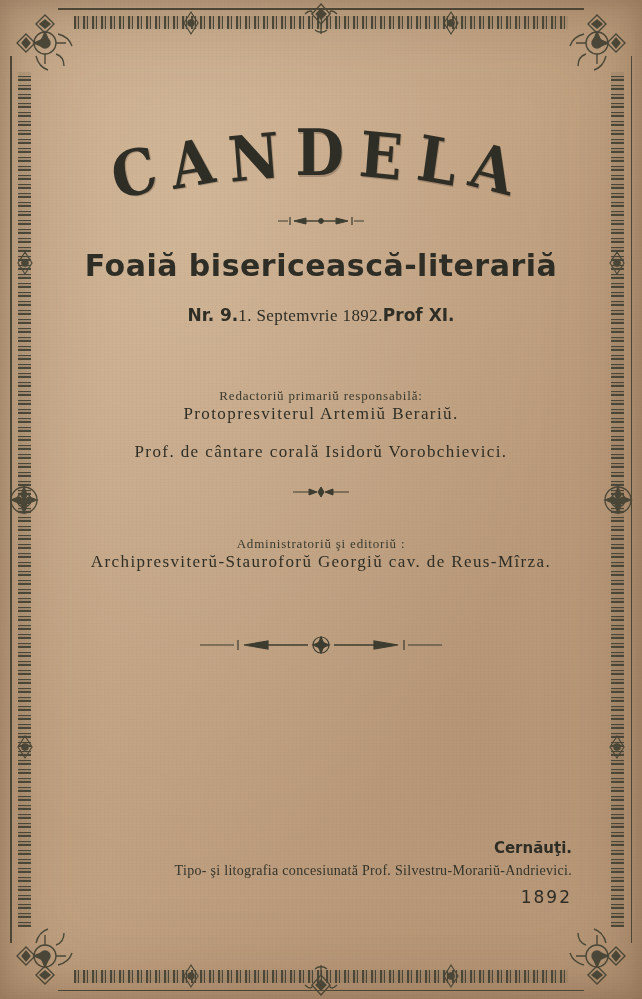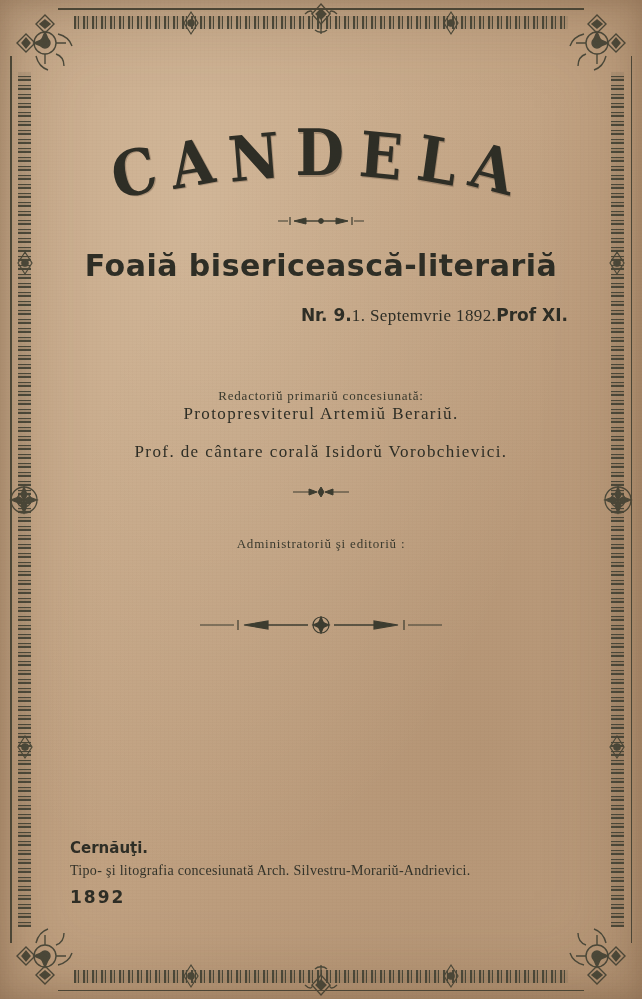--- a/index.html
+++ b/index.html
@@ -152,21 +152,21 @@
     font-family: "DejaVu Sans", sans-serif;
     font-weight: bold;
     font-size: 30px;
     letter-spacing: 0.5px;
     margin-top: 26px;
     color: #2e2e26;
   }
 
   .issue-line {
     display: flex;
-    justify-content: flex-end;
+    justify-content: center;
     align-items: baseline;
     margin-top: 22px;
     padding: 0 4px;
   }
   .issue-nr, .issue-year {
     font-family: "DejaVu Sans", sans-serif;
     font-weight: bold;
     font-size: 17px;
     color: #2e2e26;
   }
@@ -210,38 +210,38 @@
     width: 250px;
     height: 18px;
     position: relative;
   }
 
   .imprint {
     position: absolute;
     left: 70px;
     right: 70px;
     bottom: 92px;
-    text-align: left;
+    text-align: right;
   }
   .imprint-city {
     font-family: "DejaVu Sans", sans-serif;
     font-weight: bold;
     font-size: 15px;
     color: #2e2e26;
   }
   .imprint-printer {
     font-family: "Liberation Serif", serif;
     font-size: 14px;
     letter-spacing: 0.3px;
     margin-top: 6px;
     color: #33332a;
   }
   .imprint-year {
     font-family: "DejaVu Sans", sans-serif;
-    font-weight: bold;
+    font-weight: normal;
     font-size: 17px;
     letter-spacing: 2px;
     margin-top: 8px;
     color: #2e2e26;
   }
 </style>
 </head>
 <body>
 
 <div class="page">
@@ -468,41 +468,42 @@
     <div class="subtitle">Foaiă bisericească-literariă</div>
 
     <div class="issue-line">
       <div class="issue-nr">Nr. 9.</div>
       <div class="issue-date">1. Septemvrie 1892.</div>
       <div class="issue-year">Prof XI.</div>
     </div>
 
     <div class="credits">
       <div class="cred-block">
-        <div class="cred-label">Redactoriŭ primariŭ concesiunată:</div>
+        <div class="cred-label">Redactoriŭ primariŭ responsabilă:</div>
         <div class="cred-name">Protopresviterul  Artemiŭ Berariŭ.</div>
       </div>
       <div class="cred-block">
         <div class="cred-name">Prof. de cântare corală Isidorŭ Vorobchievici.</div>
       </div>
     </div>
 
     <div class="divider-mid">
       <svg viewBox="0 0 60 12" width="60" height="12">
         <g stroke="#3c3c30" fill="#3c3c30" stroke-width="1">
           <path d="M2 6 L18 6 M42 6 L58 6" stroke-width="1.2"></path>
           <path d="M18 3 L26 6 L18 9 Z"></path>
           <path d="M42 3 L34 6 L42 9 Z"></path>
           <path d="M30 1 L33 6 L30 11 L27 6 Z"></path>
         </g>
       </svg>
     </div>
 
     <div class="admin">
       <div class="cred-label">Administratoriŭ  şi  editoriŭ :</div>
+      <div class="cred-name">Archipresviterŭ-Stauroforŭ Georgiŭ cav. de Reus-Mîrza.</div>
     </div>
 
     <div class="divider-big">
       <svg viewBox="0 0 250 18" width="250" height="18">
         <g stroke="#3c3c30" fill="none" stroke-width="1.2">
           <path d="M4 9 L38 9 M212 9 L246 9"></path>
           <path d="M42 4 L42 14 M208 4 L208 14"></path>
           <path d="M48 9 L72 5 L72 13 Z" fill="#3c3c30"></path>
           <path d="M202 9 L178 5 L178 13 Z" fill="#3c3c30"></path>
           <path d="M72 9 L112 9 M138 9 L178 9" stroke-width="1.6"></path>
@@ -512,19 +513,19 @@
           <path d="M125 17 L127 12 L125 9 L123 12 Z" fill="#3c3c30"></path>
           <path d="M117 9 L122 11 L125 9 L122 7 Z" fill="#3c3c30"></path>
           <path d="M133 9 L128 11 L125 9 L128 7 Z" fill="#3c3c30"></path>
         </g>
       </svg>
     </div>
   </div>
 
   <div class="imprint">
     <div class="imprint-city">Cernăuţi.</div>
-    <div class="imprint-printer">Tipo- şi litografia concesiunată Arch. Silvestru-Morariŭ-Andrievici.</div>
+    <div class="imprint-printer">Tipo- şi litografia concesiunată Prof. Silvestru-Morariŭ-Andrievici.</div>
     <div class="imprint-year">1892</div>
   </div>
 
   <div class="grain"></div>
   <div class="vignette"></div>
 </div>
 
 </body></html>

